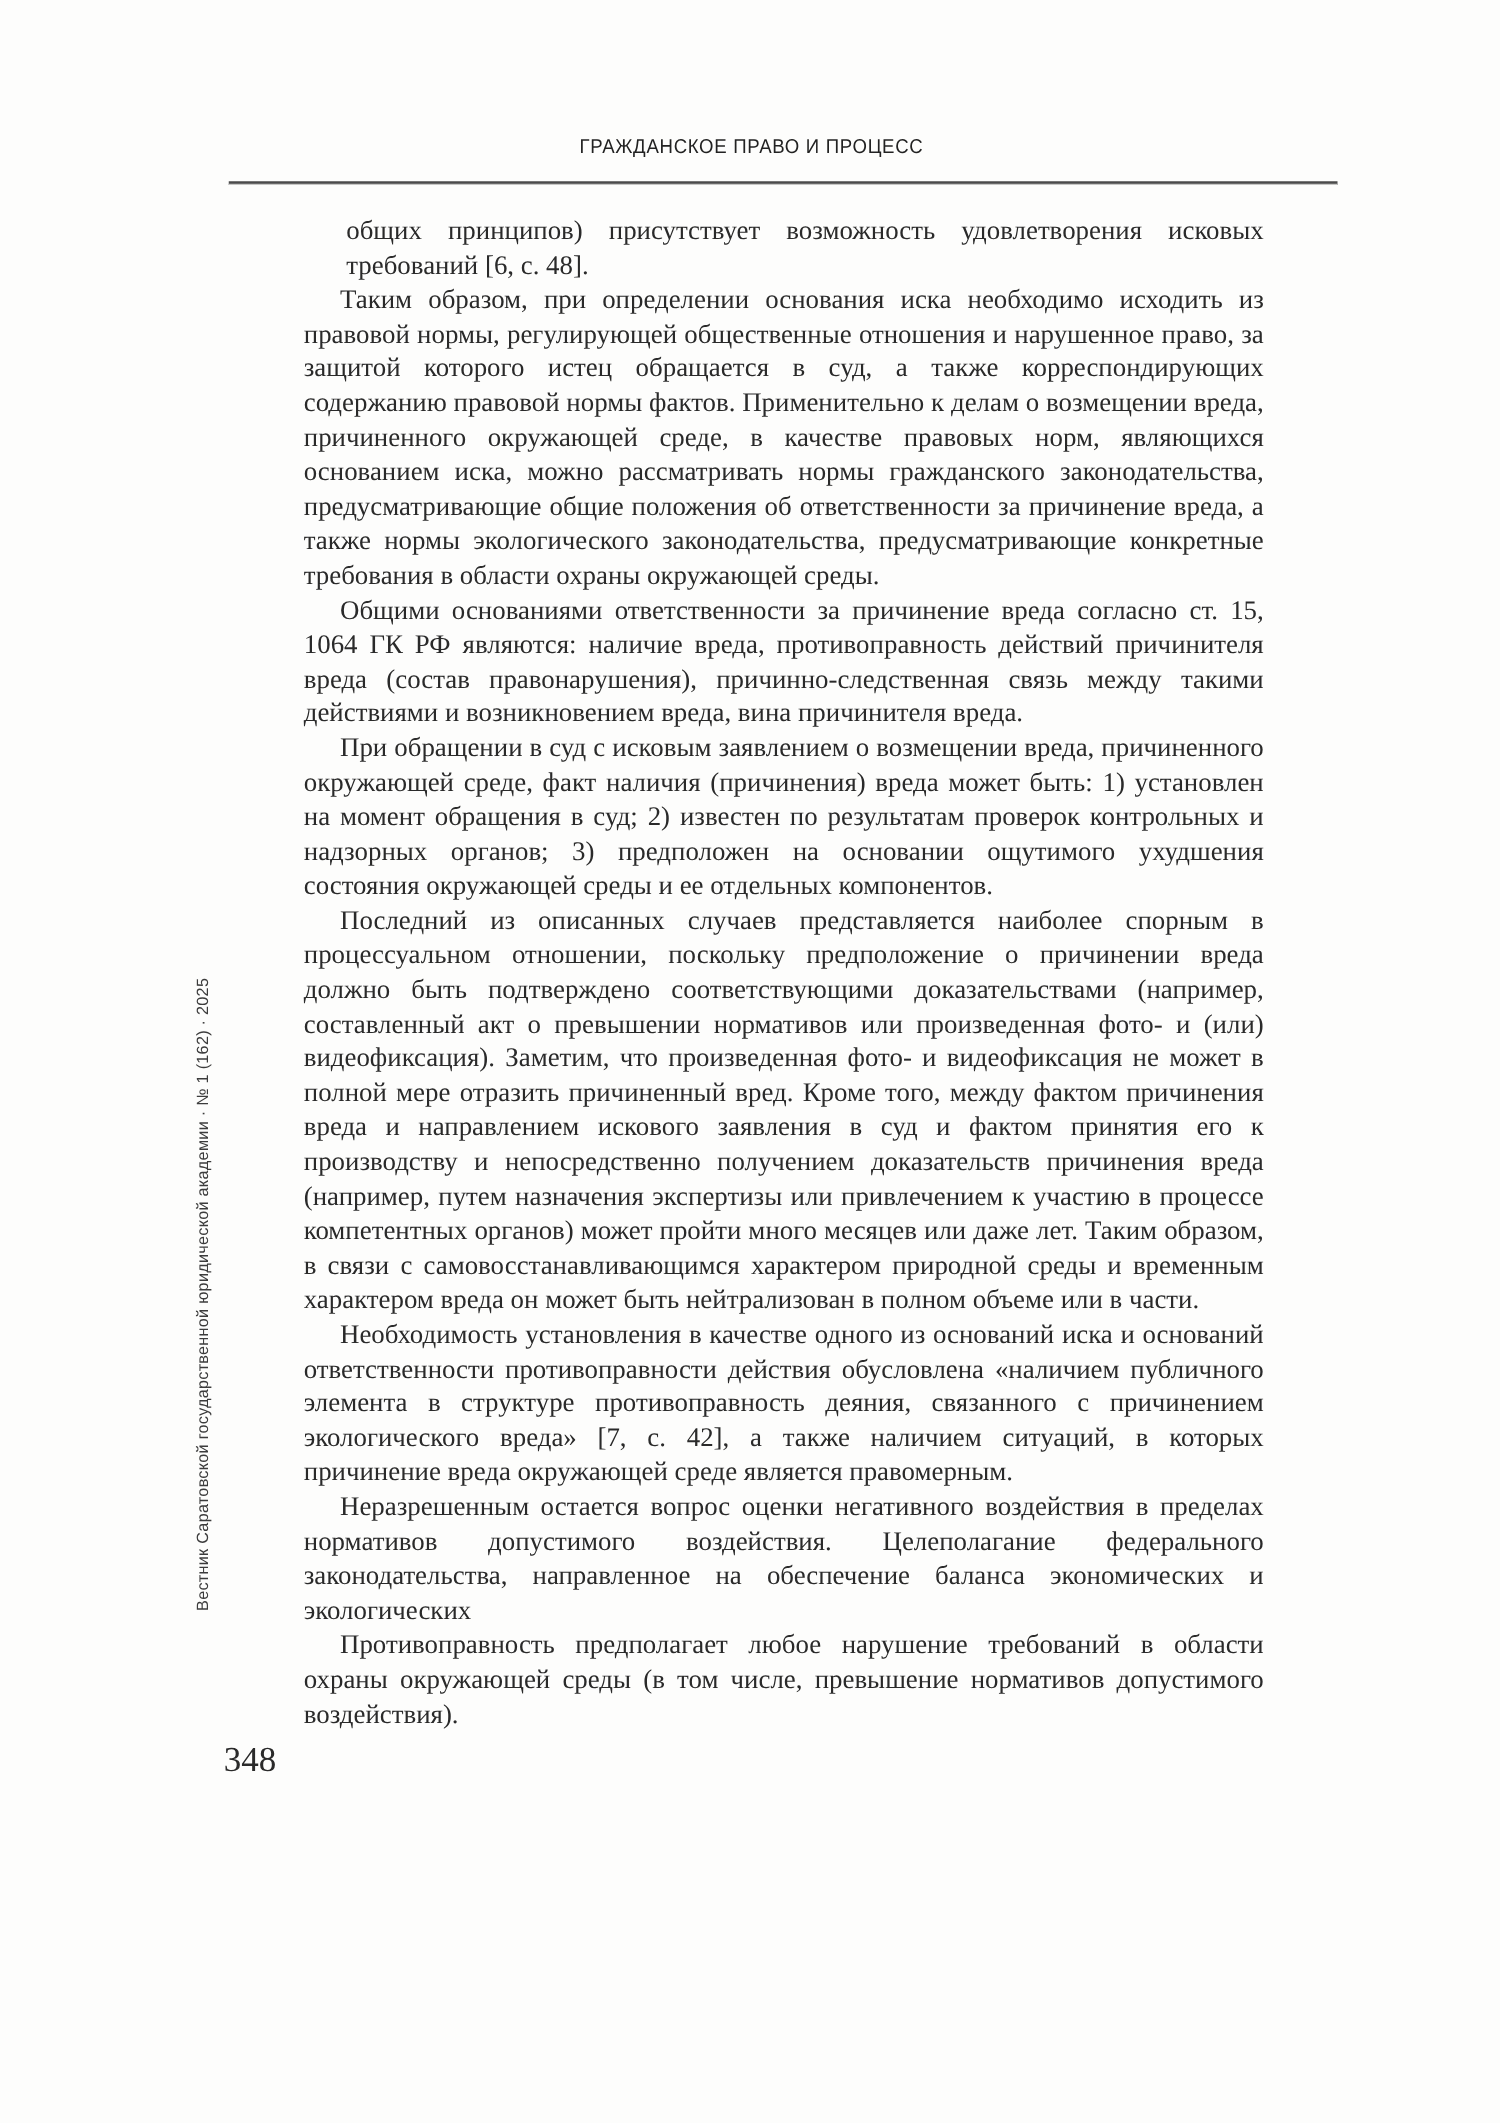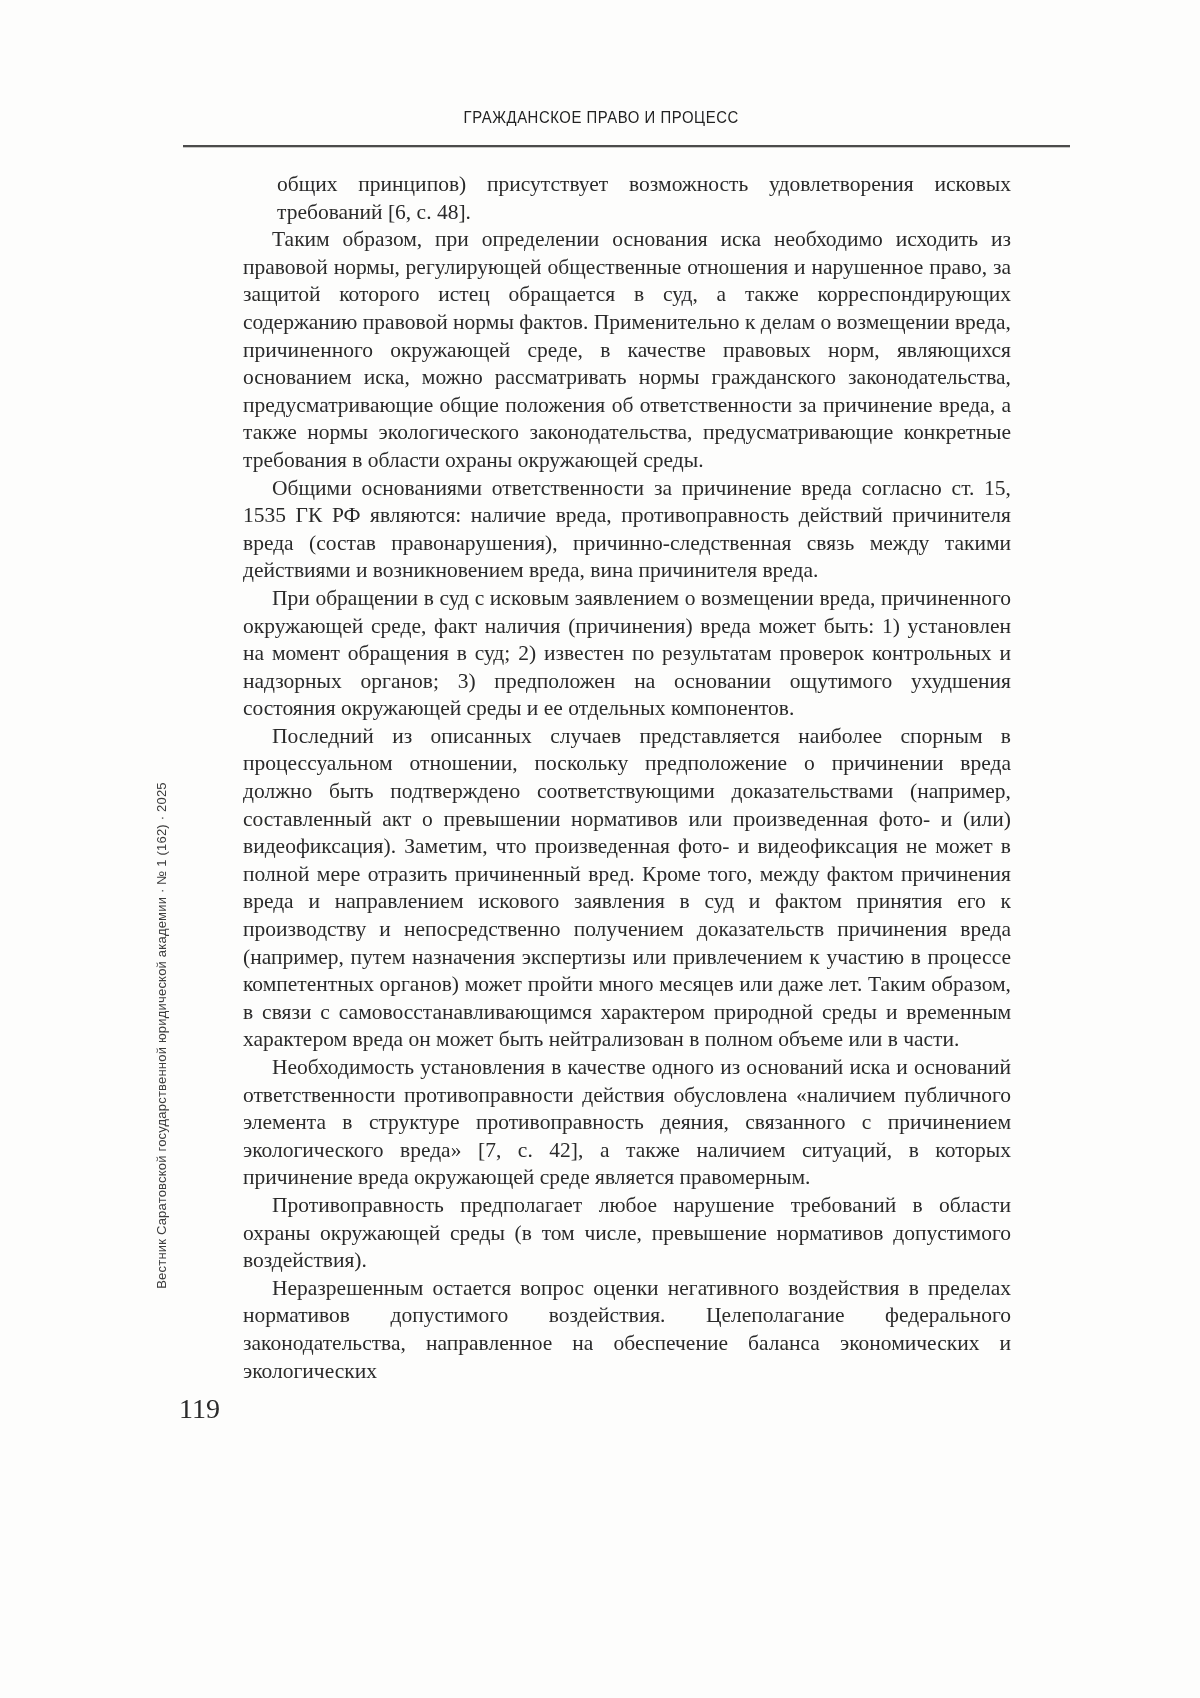--- a/index.html
+++ b/index.html
@@ -84,26 +84,26 @@
 <body>
 
 <div class="page">
 
   <div class="running-head">ГРАЖДАНСКОЕ ПРАВО И ПРОЦЕСС</div>
 
   <div class="head-rule"></div>
 
   <div class="sidebar-vertical">Вестник Саратовской государственной юридической академии · № 1 (162) · 2025</div>
 
-  <div class="page-number">119</div>
+  <div class="page-number">348</div>
 
   <main class="article-body">
     <p class="para first">общих принципов) присутствует возможность удовлетворения исковых требований [6, с. 48].</p>
     <p class="para">Таким образом, при определении основания иска необходимо исходить из правовой нормы, регулирующей общественные отношения и нарушенное право, за защитой которого истец обращается в суд, а также корреспондирующих содержанию правовой нормы фактов. Применительно к делам о возмещении вреда, причиненного окружающей среде, в качестве правовых норм, являющихся основанием иска, можно рассматривать нормы гражданского законодательства, предусматривающие общие положения об ответственности за причинение вреда, а также нормы экологического законодательства, предусматривающие конкретные требования в области охраны окружающей среды.</p>
-    <p class="para">Общими основаниями ответственности за причинение вреда согласно ст. 15, 1535 ГК РФ являются: наличие вреда, противоправность действий причинителя вреда (состав правонарушения), причинно-следственная связь между такими действиями и возникновением вреда, вина причинителя вреда.</p>
+    <p class="para">Общими основаниями ответственности за причинение вреда согласно ст. 15, 1064 ГК РФ являются: наличие вреда, противоправность действий причинителя вреда (состав правонарушения), причинно-следственная связь между такими действиями и возникновением вреда, вина причинителя вреда.</p>
     <p class="para">При обращении в суд с исковым заявлением о возмещении вреда, причиненного окружающей среде, факт наличия (причинения) вреда может быть: 1) установлен на момент обращения в суд; 2) известен по результатам проверок контрольных и надзорных органов; 3) предположен на основании ощутимого ухудшения состояния окружающей среды и ее отдельных компонентов.</p>
     <p class="para">Последний из описанных случаев представляется наиболее спорным в процессуальном отношении, поскольку предположение о причинении вреда должно быть подтверждено соответствующими доказательствами (например, составленный акт о превышении нормативов или произведенная фото- и (или) видеофиксация). Заметим, что произведенная фото- и видеофиксация не может в полной мере отразить причиненный вред. Кроме того, между фактом причинения вреда и направлением искового заявления в суд и фактом принятия его к производству и непосредственно получением доказательств причинения вреда (например, путем назначения экспертизы или привлечением к участию в процессе компетентных органов) может пройти много месяцев или даже лет. Таким образом, в связи с самовосстанавливающимся характером природной среды и временным характером вреда он может быть нейтрализован в полном объеме или в части.</p>
     <p class="para">Необходимость установления в качестве одного из оснований иска и оснований ответственности противоправности действия обусловлена «наличием публичного элемента в структуре противоправность деяния, связанного с причинением экологического вреда» [7, с. 42], а также наличием ситуаций, в которых причинение вреда окружающей среде является правомерным.</p>
+    <p class="para">Неразрешенным остается вопрос оценки негативного воздействия в пределах нормативов допустимого воздействия. Целеполагание федерального законодательства, направленное на обеспечение баланса экономических и экологических</p>
     <p class="para">Противоправность предполагает любое нарушение требований в области охраны окружающей среды (в том числе, превышение нормативов допустимого воздействия).</p>
-    <p class="para">Неразрешенным остается вопрос оценки негативного воздействия в пределах нормативов допустимого воздействия. Целеполагание федерального законодательства, направленное на обеспечение баланса экономических и экологических</p>
   </main>
 
 </div>
 
 </body></html>

